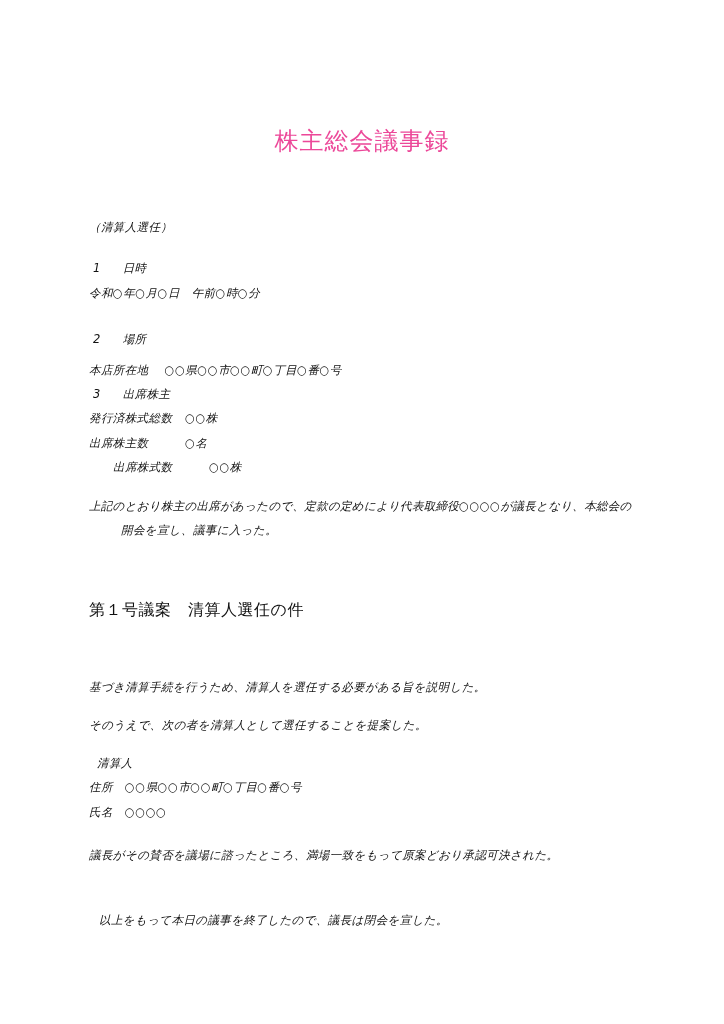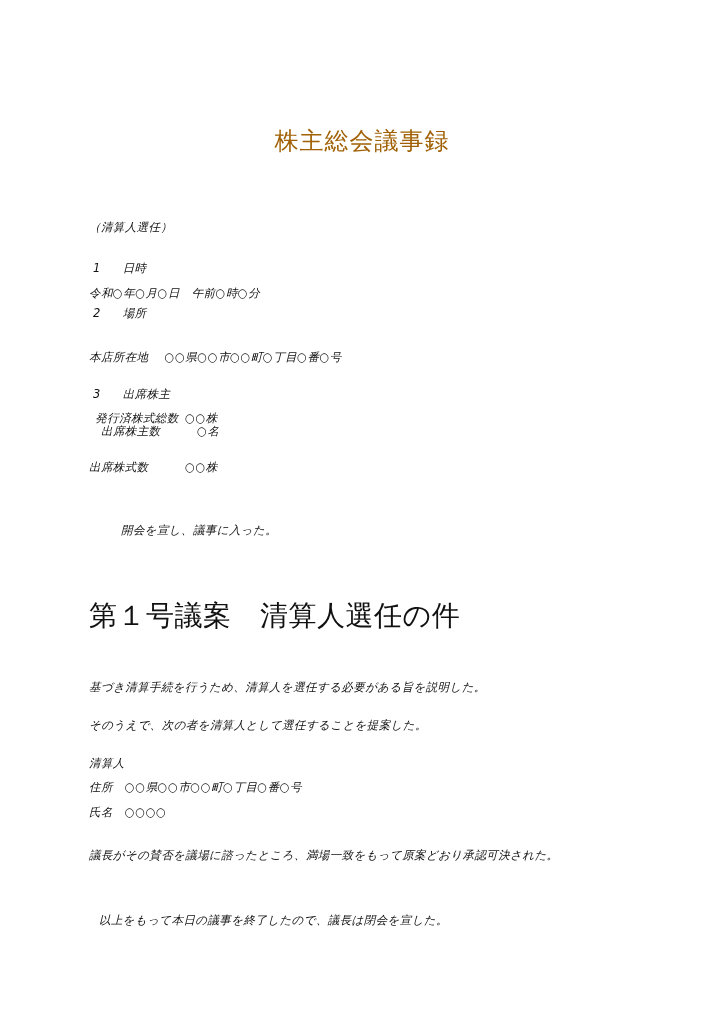--- a/index.html
+++ b/index.html
@@ -24,79 +24,80 @@
     .abs {
       position: absolute;
       white-space: nowrap;
       line-height: 1;
     }
     .title {
       left: 0; width: 724px; top: 129px;
       text-align: center;
       font-size: 24px;
       letter-spacing: 1px;
-      color: #a16207;
+      color: #ec4899;
     }
     .body-text {
       font-size: 11.5px;
       left: 89px;
       letter-spacing: 0.4px;
       font-style: italic;
     }
     .heading {
       left: 89px;
-      font-size: 28px;
+      font-size: 16px;
       top: 602px;
       letter-spacing: 0.5px;
     }
     .gap { display: inline-block; }
   </style>
 </head>
 <body>
 
 <div class="page">
 
   <div class="abs title">株主総会議事録</div>
 
   <div class="abs body-text" style="top:222px;">（清算人選任）</div>
 
   <div class="abs body-text" style="top:263px; left:93px;">
     <span>1</span><span class="gap" style="width:22px;"></span><span>日時</span>
   </div>
   <div class="abs body-text" style="top:288px;">令和○年○月○日　午前○時○分</div>
 
-  <div class="abs body-text" style="top:308px; left:93px;">
+  <div class="abs body-text" style="top:334px; left:93px;">
     <span>2</span><span class="gap" style="width:22px;"></span><span>場所</span>
   </div>
-  <div class="abs body-text" style="top:352px;">
+  <div class="abs body-text" style="top:365px;">
     <span>本店所在地</span><span class="gap" style="width:16px;"></span><span>○○県○○市○○町○丁目○番○号</span>
   </div>
 
   <div class="abs body-text" style="top:389px; left:93px;">
     <span>3</span><span class="gap" style="width:22px;"></span><span>出席株主</span>
   </div>
-  <div class="abs body-text" style="top:413px;text-align:center;">
+  <div class="abs body-text" style="top:413px;">
     <span style="display:inline-block; width:96px;">発行済株式総数</span><span>○○株</span>
   </div>
-  <div class="abs body-text" style="top:426px;margin-left:12px;">
+  <div class="abs body-text" style="top:438px;">
     <span style="display:inline-block; width:96px;">出席株主数</span><span>○名</span>
   </div>
   <div class="abs body-text" style="top:462px;">
-    <span style="display:inline-block; width:96px;">出席株式数</span><span>○○株</span>
+    <span style="display:inline-block; width:96px;margin-left:24px;">出席株式数</span><span>○○株</span>
   </div>
 
+  <div class="abs body-text" style="top:501px; letter-spacing:0.3px;">上記のとおり株主の出席があったので、定款の定めにより代表取締役○○○○が議長となり、本総会の</div>
   <div class="abs body-text" style="top:525px;margin-left:32px;">開会を宣し、議事に入った。</div>
 
   <div class="abs heading">第１号議案　清算人選任の件</div>
 
   <div class="abs body-text" style="top:720px;">そのうえで、次の者を清算人として選任することを提案した。</div>
 
   <div class="abs body-text" style="top:682px;">基づき清算手続を行うため、清算人を選任する必要がある旨を説明した。</div>
 
-  <div class="abs body-text" style="top:758px;">清算人</div>
+  <div class="abs body-text" style="top:758px;margin-left:8px;">清算人</div>
   <div class="abs body-text" style="top:782px;">
     <span>住所</span><span class="gap" style="width:12px;"></span><span>○○県○○市○○町○丁目○番○号</span>
   </div>
   <div class="abs body-text" style="top:807px;">
     <span>氏名</span><span class="gap" style="width:12px;"></span><span>○○○○</span>
   </div>
 
   <div class="abs body-text" style="top:850px;">議長がその賛否を議場に諮ったところ、満場一致をもって原案どおり承認可決された。</div>
 
   <div class="abs body-text" style="top:915px;margin-left:10px;">以上をもって本日の議事を終了したので、議長は閉会を宣した。</div>

